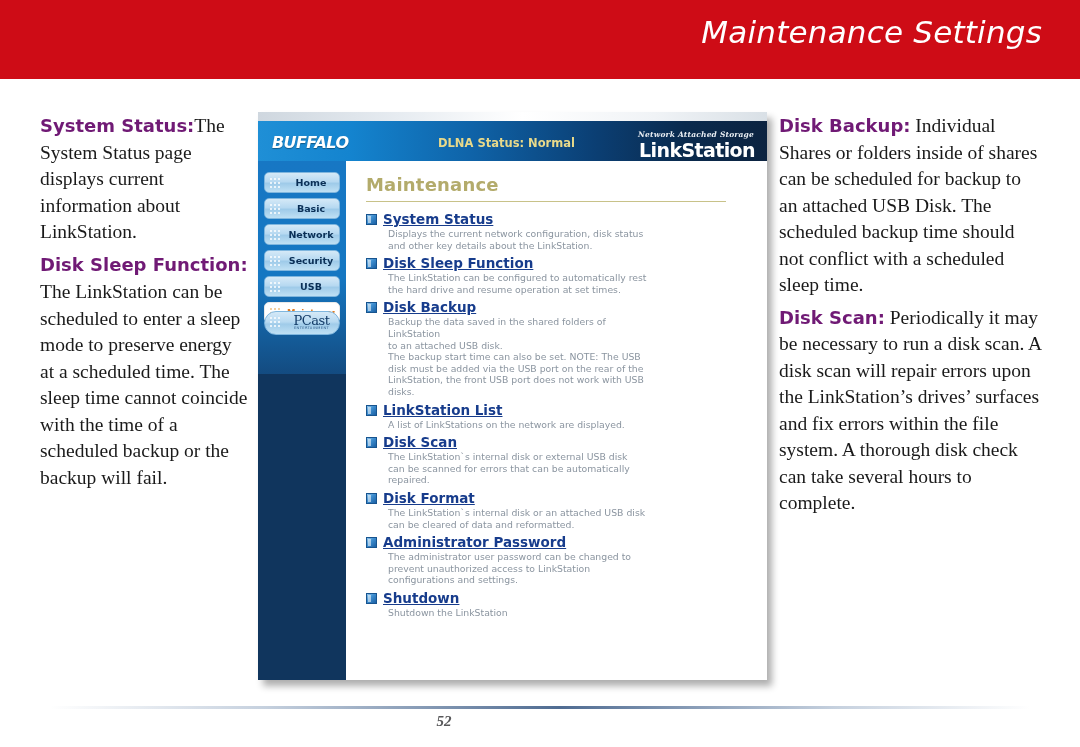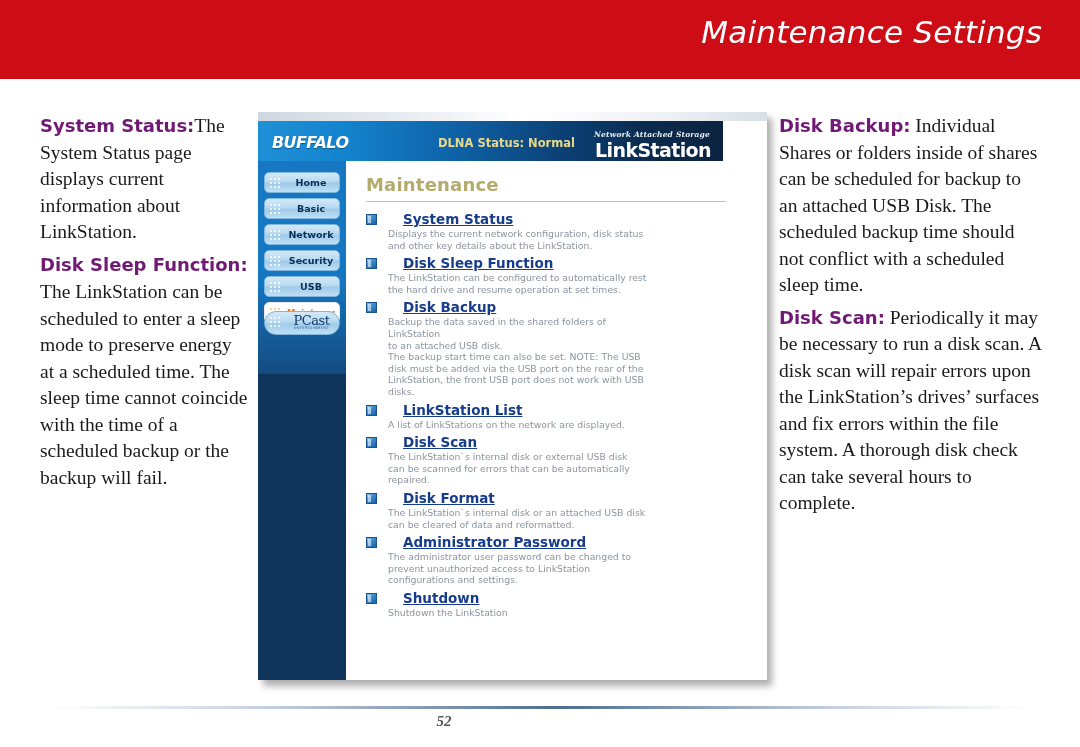--- a/index.html
+++ b/index.html
@@ -80,21 +80,21 @@
   }
   .shot-strip {
     position: absolute;
     left: 0; top: 0;
     width: 509px; height: 9px;
     background: linear-gradient(to right,#cfd7df 0%,#e7ecf1 28%,#ffffff 52%,#f0f3f6 78%,#d9e0e6 100%);
   }
   .shot-header {
     position: absolute;
     left: 0; top: 9px;
-    width: 465px; height: 40px;
+    width: 509px; height: 40px;
     background: linear-gradient(to right,#1f8fd6 0%,#1484cf 18%,#0f63a8 42%,#0b3f74 66%,#0a2a4d 84%,#0c2340 100%);
   }
   .buffalo-logo {
     position: absolute;
     left: 14px; top: 12px;
     color: #ffffff;
     font-family: "DejaVu Sans", sans-serif;
     font-weight: bold;
     font-style: italic;
     font-size: 16px;
@@ -262,21 +262,20 @@
     width: 3px; height: 7px;
     background: rgba(255,255,255,.55);
   }
   .entry-link {
     font-size: 13.5px;
     font-weight: bold;
     color: #173c8c;
     text-decoration: underline;
     line-height: 16px;
     white-space: nowrap;
-    margin-left: 20px;
   }
   .entry-desc {
     margin-left: 22px;
     font-size: 9.3px;
     line-height: 11.6px;
     color: #8b95a0;
   }
   .entry-desc div { white-space: nowrap; }
 
   

